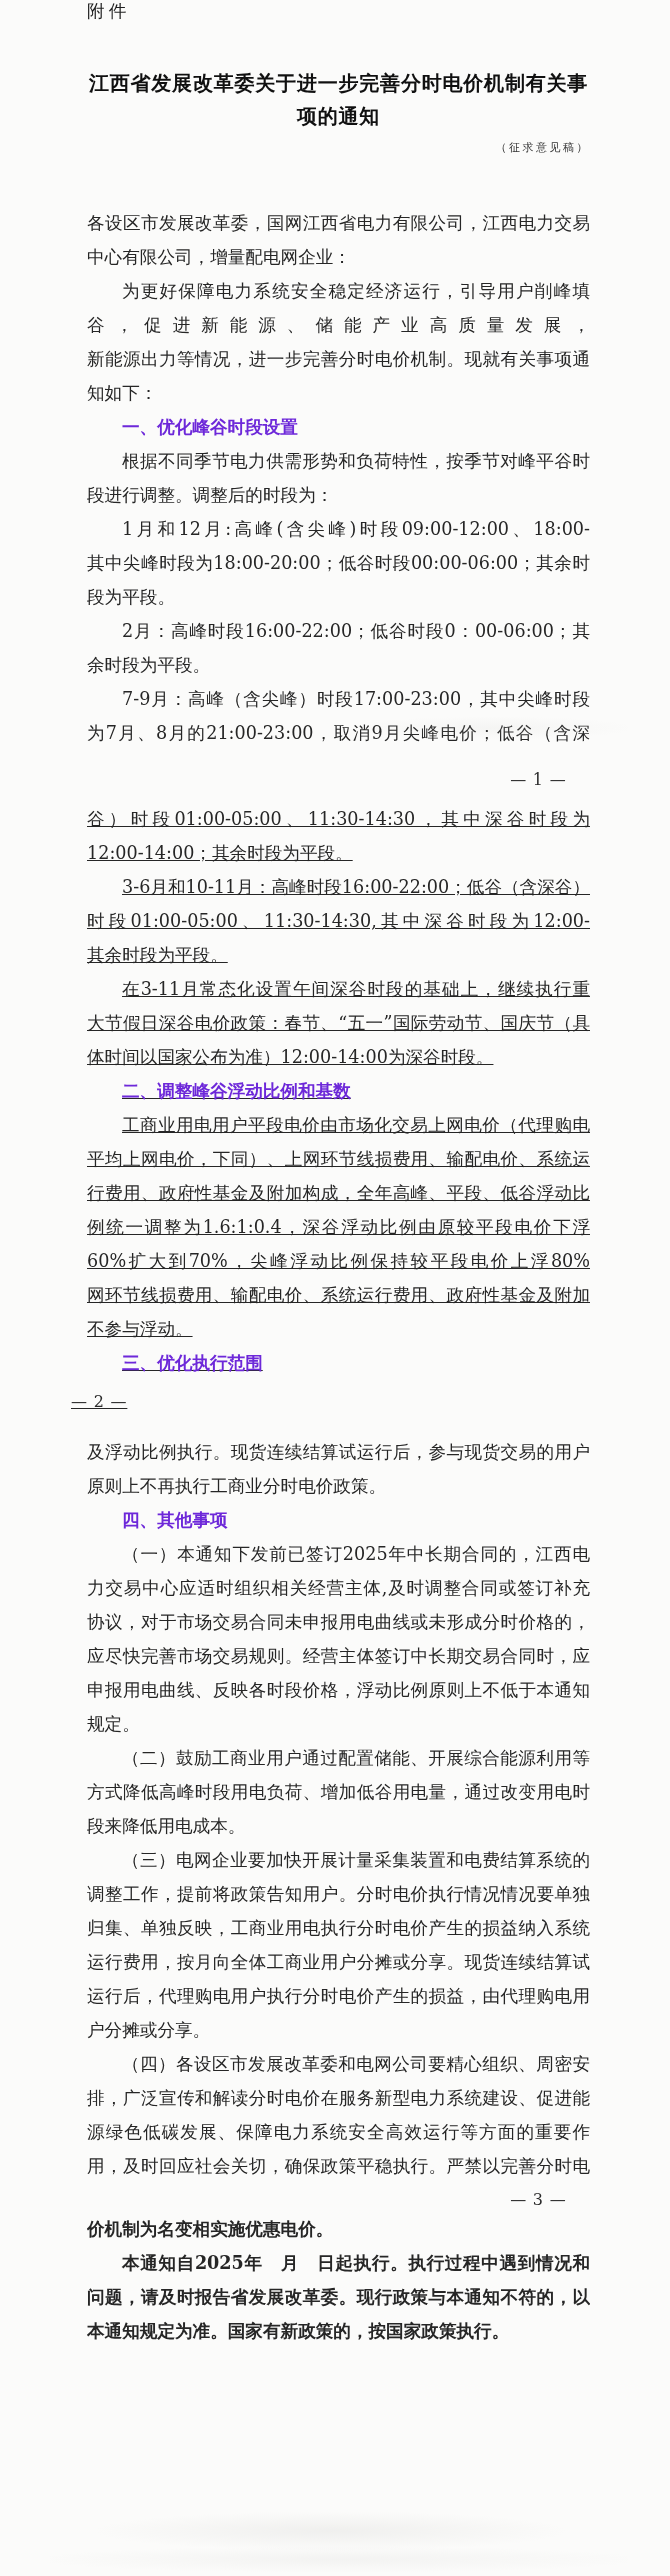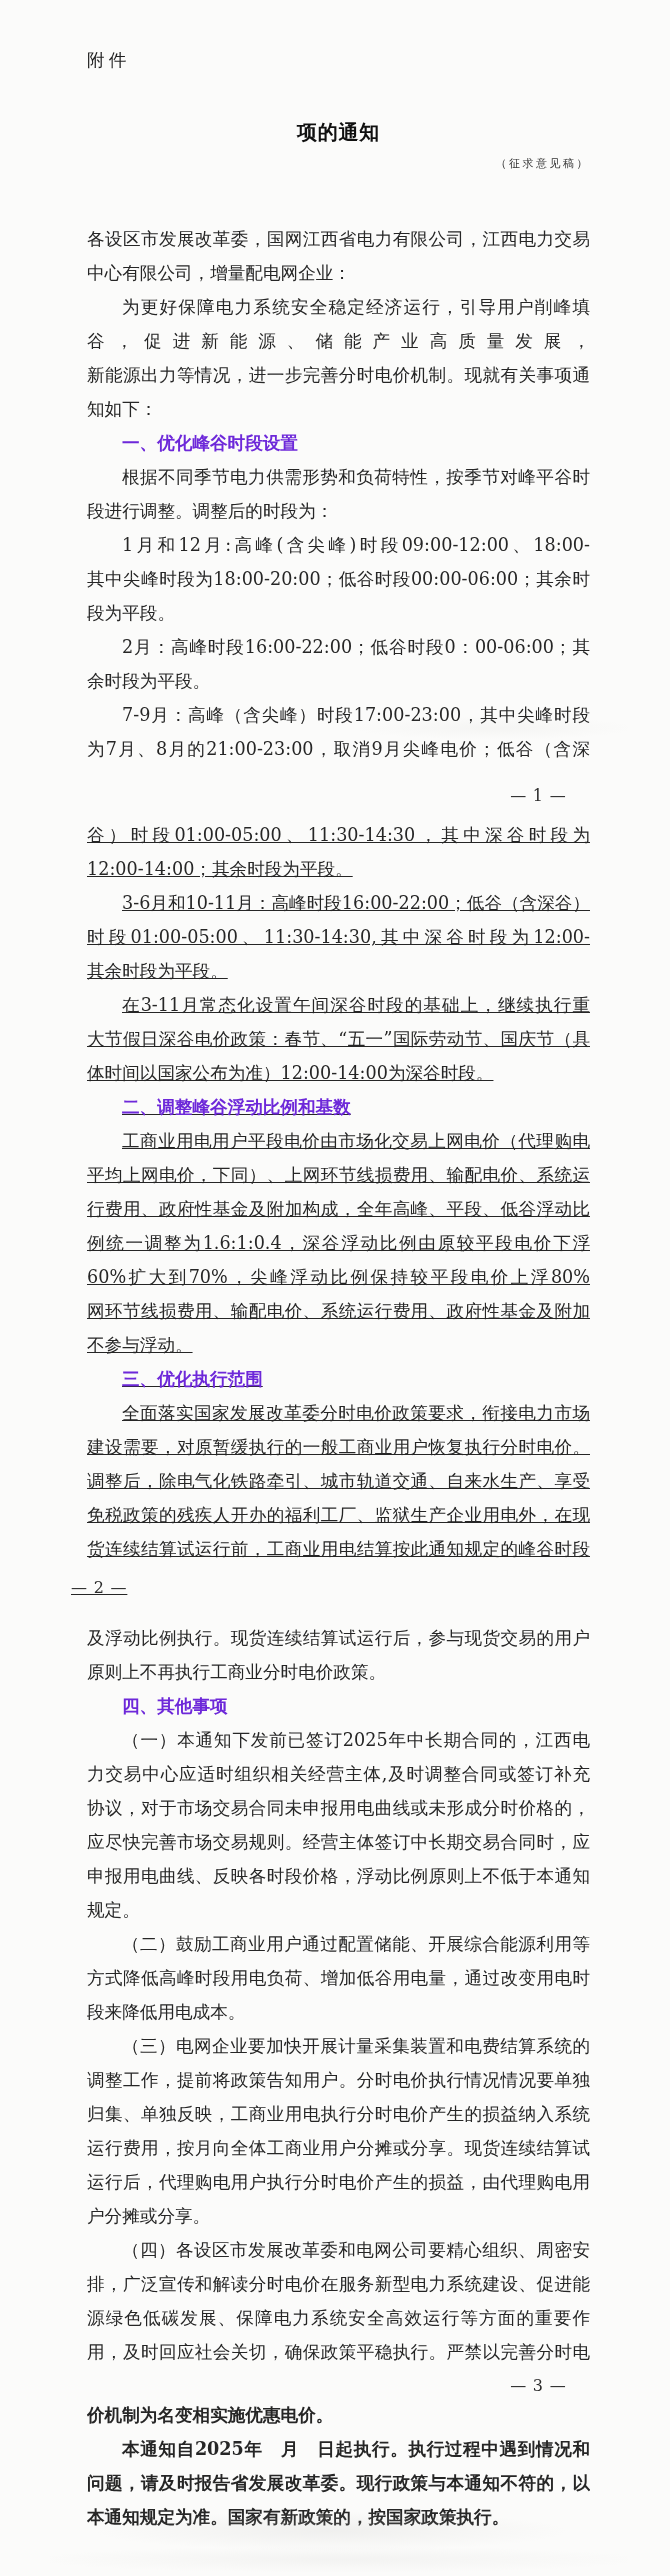--- a/index.html
+++ b/index.html
@@ -7,21 +7,20 @@
     width: 671px; height: 2576px;
     background: #fbfbfa;
     color: #262626;
     font-family: "DejaVu Serif", "Liberation Serif", serif;
     overflow: hidden;
     position: relative;
   }
   .doc { width: 503px; margin-left: 87px; }
 
   .attachment {
-    padding-top: 49px;
     font-family: "DejaVu Sans", "Liberation Sans", sans-serif;
     font-size: 17.6px; line-height: 22px;
     letter-spacing: 4.2px; color: #1f1f1f;
   }
   .title {
     margin: 45px 0 0 0;
     text-align: center;
     font-size: 20px; line-height: 33px;
     font-weight: 700; color: #101010;
     letter-spacing: 0.8px;
@@ -82,20 +81,21 @@
     background: radial-gradient(ellipse at center, rgba(205,205,202,0.14), rgba(255,255,255,0) 75%);
   }
 </style>
 </head>
 <body>
 
 <div class="doc">
   <div class="front">
     <div class="attachment">附件</div>
     <h1 class="title">
+      <span class="title-line">江西省发展改革委关于进一步完善分时电价机制有关事</span>
       <span class="title-line">项的通知</span>
     </h1>
     <div class="subtitle">（征求意见稿）</div>
   </div>
   <div id="pages">
       <section class="page page-1">
         <div class="block paragraph">
           <div class="line stretch">各设区市发展改革委，国网江西省电力有限公司，江西电力交易</div>
           <div class="line">中心有限公司，增量配电网企业：</div>
         </div>
@@ -150,27 +150,20 @@
           <div class="line stretch">平均上网电价，下同）、上网环节线损费用、输配电价、系统运</div>
           <div class="line stretch">行费用、政府性基金及附加构成，全年高峰、平段、低谷浮动比</div>
           <div class="line stretch">例统一调整为1.6:1:0.4，深谷浮动比例由原较平段电价下浮</div>
           <div class="line stretch">60%扩大到70%，尖峰浮动比例保持较平段电价上浮80%不变。上</div>
           <div class="line stretch">网环节线损费用、输配电价、系统运行费用、政府性基金及附加</div>
           <div class="line">不参与浮动。</div>
         </div>
         <div class="block heading">
           <div class="line indent">三、优化执行范围</div>
         </div>
-        <div class="block paragraph">
-          <div class="line indent stretch">全面落实国家发展改革委分时电价政策要求，衔接电力市场</div>
-          <div class="line stretch">建设需要，对原暂缓执行的一般工商业用户恢复执行分时电价。</div>
-          <div class="line stretch">调整后，除电气化铁路牵引、城市轨道交通、自来水生产、享受</div>
-          <div class="line stretch">免税政策的残疾人开办的福利工厂、监狱生产企业用电外，在现</div>
-          <div class="line stretch">货连续结算试运行前，工商业用电结算按此通知规定的峰谷时段</div>
-        </div>
         <div class="page-label left">— 2 —</div>
       </section>
       <section class="page page-3">
         <div class="block paragraph">
           <div class="line stretch">及浮动比例执行。现货连续结算试运行后，参与现货交易的用户</div>
           <div class="line">原则上不再执行工商业分时电价政策。</div>
         </div>
         <div class="block heading">
           <div class="line indent">四、其他事项</div>
         </div>

